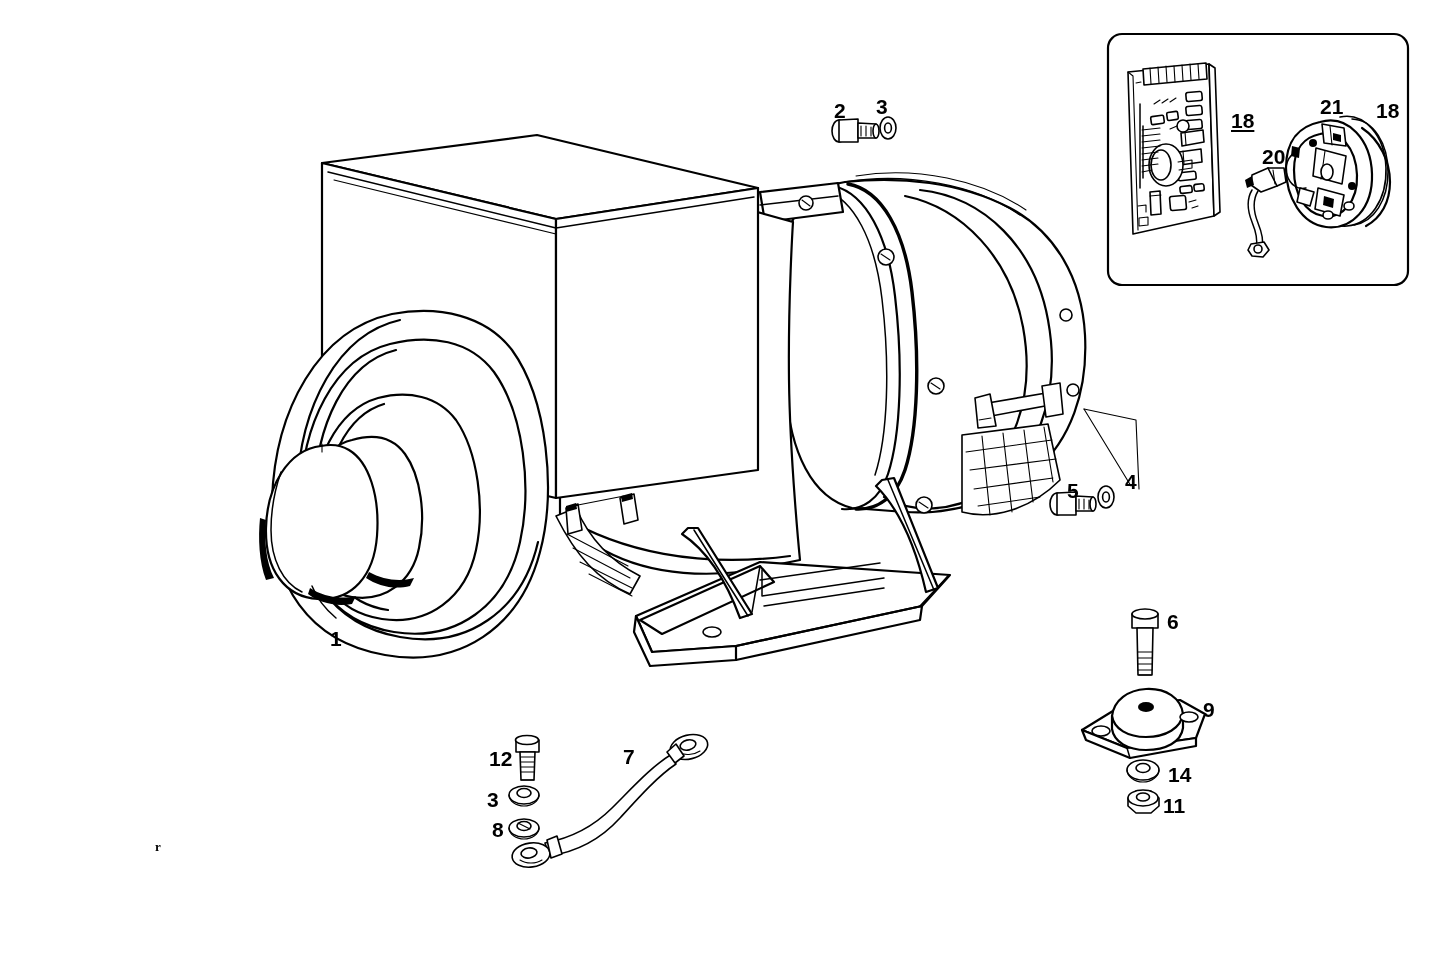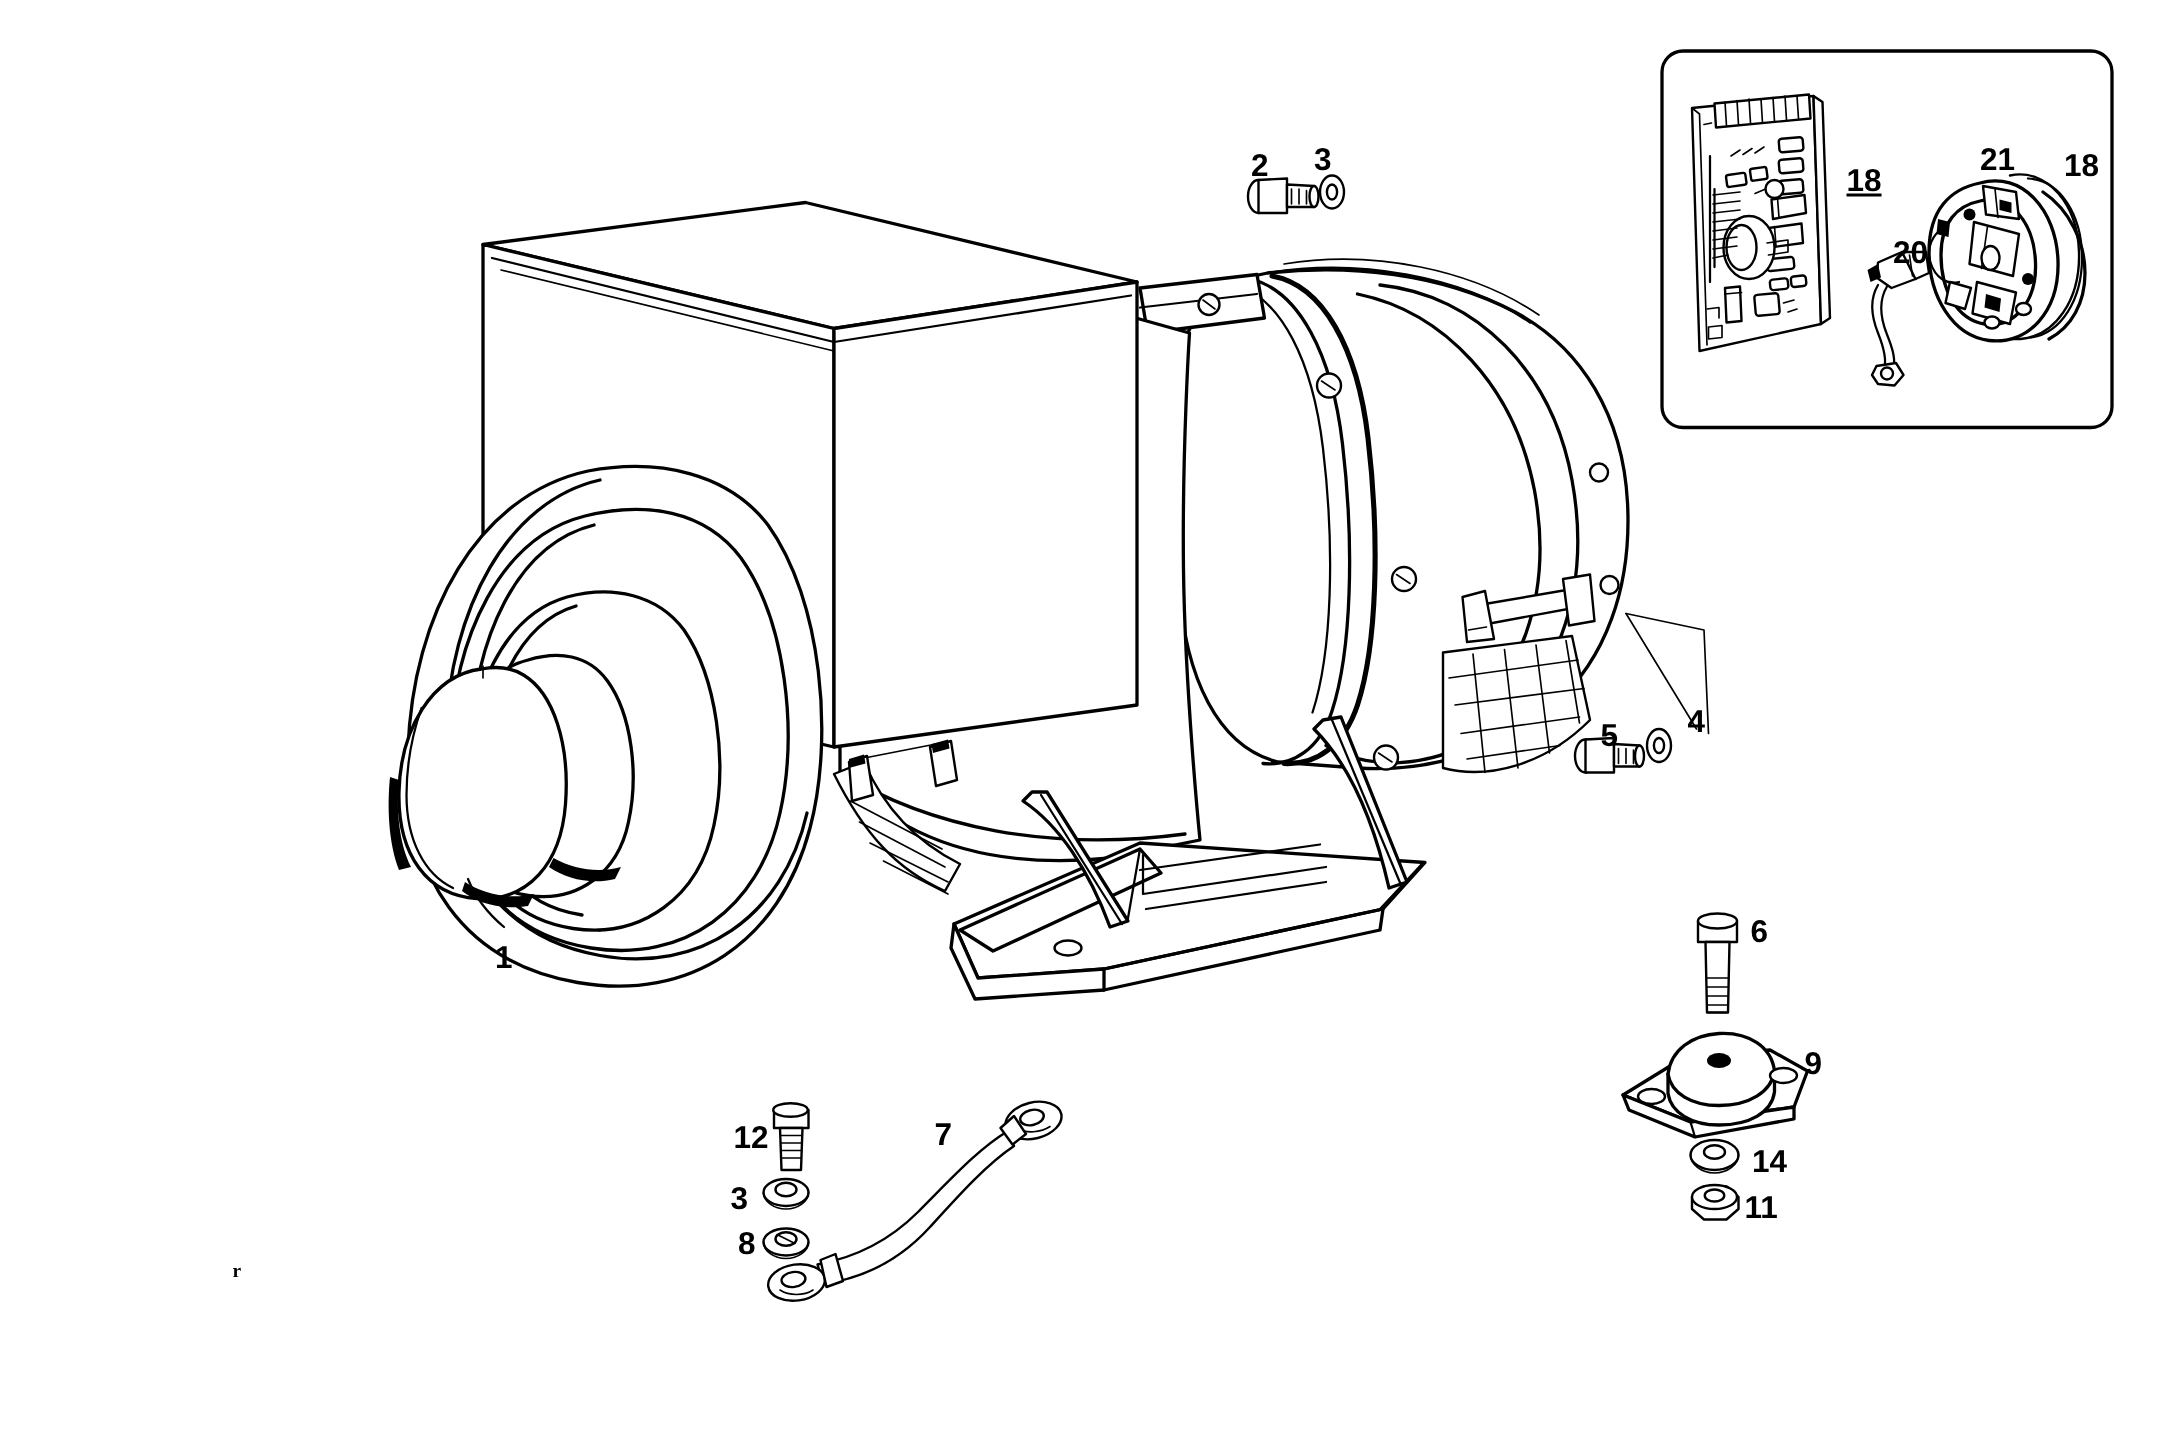--- a/index.html
+++ b/index.html
@@ -571,18 +571,18 @@
   <div class="callout" style="left:1167px; top:611px;">6</div>
   <div class="callout" style="left:623px; top:746px;">7</div>
   <div class="callout" style="left:492px; top:819px;">8</div>
   <div class="callout" style="left:1203px; top:699px;">9</div>
   <div class="callout" style="left:1168px; top:764px;">14</div>
   <div class="callout" style="left:1163px; top:795px;">11</div>
   <div class="callout" style="left:489px; top:748px;">12</div>
   <div class="callout" style="left:487px; top:789px;">3</div>
   <div class="callout" style="left:1231px; top:110px;text-decoration:underline;">18</div>
   <div class="callout" style="left:1376px; top:100px;">18</div>
-  <div class="callout" style="left:1262px; top:146px;margin-top:12px;">20</div>
+  <div class="callout" style="left:1262px; top:146px;">20</div>
   <div class="callout" style="left:1320px; top:96px;">21</div>
 
   <div class="artifact" style="left:155px; top:840px;">r</div>
 
 </div>
 
 </body></html>

